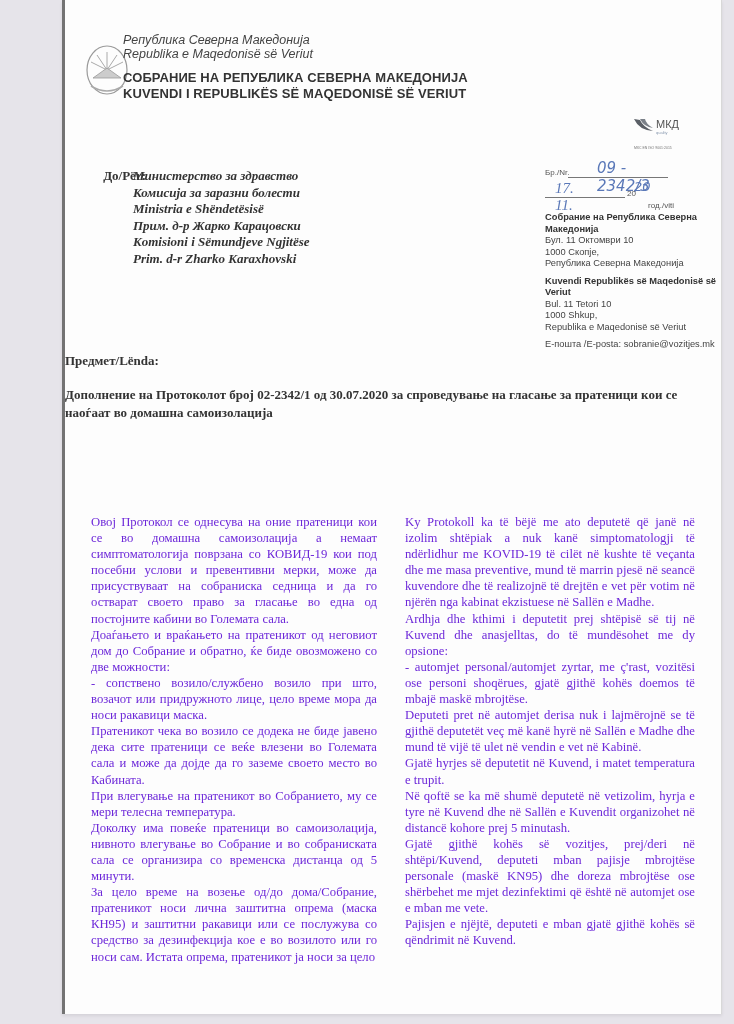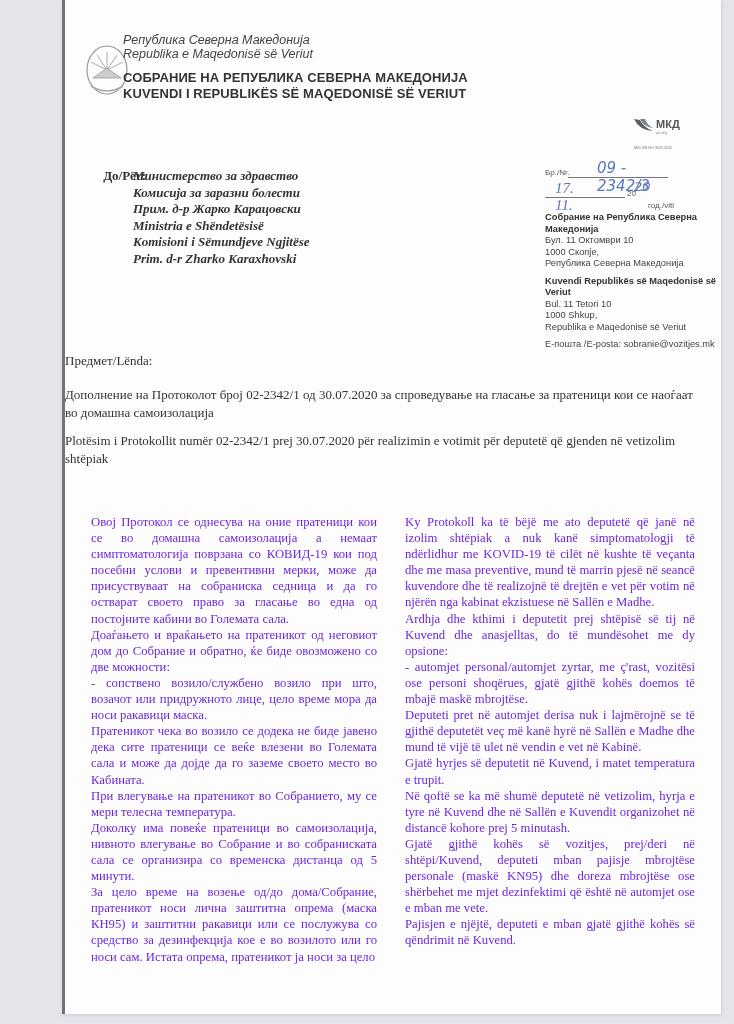--- a/index.html
+++ b/index.html
@@ -9,40 +9,40 @@
     position: absolute; left: 62px; top: 0; width: 660px; height: 1014px;
     background: #fdfdfd; border-left: 3px solid #737373; border-right: 1px solid #d8d8d8;
     box-shadow: 0 2px 3px rgba(0,0,0,0.08);
   }
   
   .emblem { position: absolute; left: 20px; top: 40px; width: 48px; height: 60px; }
   .rep-names { position: absolute; left: 58px; top: 33px; font-family: "Liberation Sans", sans-serif; font-style: italic; font-size: 12.5px; color: #444; line-height: 14px; }
   .assembly-names { position: absolute; left: 58px; top: 70px; font-family: "Liberation Sans", sans-serif; font-weight: bold; font-size: 13px; color: #333; line-height: 16px; letter-spacing: 0.1px; }
   .mkd-logo { position: absolute; left: 568px; top: 116px; width: 90px; height: 40px; font-family: "Liberation Sans", sans-serif; }
   .mkd-logo .mark { position: absolute; left: 0; top: 2px; }
-  .mkd-logo .txt { position: absolute; left: 23px; top: 2px; font-size: 11px; font-weight: bold; color: #555; }
+  .mkd-logo .txt { position: absolute; left: 23px; top: 2px; font-size: 11px; font-weight: normal; color: #555; }
   .mkd-logo .sub { position: absolute; left: 23px; top: 14px; font-size: 4px; color: #8a9ab0; }
   .mkd-logo .iso { position: absolute; left: 1px; top: 30px; font-size: 3.5px; color: #777; white-space: nowrap; }
 
   
   .addressee { position: absolute; left: 0; top: 168px; font-weight: bold; font-size: 13px; color: #333; line-height: 16.5px; }
   .addressee .lbl { position: absolute; left: 8px; top: 0; width: 73px; text-align: right; }
   .addressee .lines { position: absolute; left: 68px; top: 0; white-space: nowrap; font-style: italic; }
 
   
   .reg { position: absolute; left: 480px; top: 158px; font-family: "Liberation Sans", sans-serif; font-size: 8px; color: #555; }
   .reg .row { position: relative; height: 22px; }
   .reg .line { position: absolute; border-bottom: 1px solid #777; }
   .reg .hand { position: absolute; font-family: "DejaVu Sans", sans-serif; font-style: italic; color: #5a78b8; font-size: 15px; }
   .address { position: absolute; left: 480px; top: 212px; font-family: "Liberation Sans", sans-serif; font-size: 9.3px; color: #444; line-height: 11.5px; }
   .address .blk { margin-bottom: 6px; }
   .address .b { font-weight: bold; color: #333; }
 
   
-  .subject { position: absolute; left: 0; top: 352px; width: 640px; font-weight: normal; font-size: 13px; color: #333; line-height: 18px; }
+  .subject { position: absolute; left: 0; top: 352px; width: 640px; font-weight: bold; font-size: 13px; color: #333; line-height: 18px; }
   .subject .hd { margin-bottom: 16px; }
   .subject p { margin-bottom: 10px; }
 
   
   .col { position: absolute; top: 514px; width: 286px; font-size: 12.7px; color: #6d28d9; line-height: 16.1px; text-align: justify; }
   .col.left { left: 26px; }
   .col.right { left: 340px; width: 290px; }
   .col p { margin: 0 0 0 0; }
 </style>
 </head>
@@ -82,22 +82,22 @@
     <span class="txt">МКД</span>
     <span class="sub">quality</span>
     <span class="iso">МКС EN ISO 9001:2015</span>
   </div>
 
   <div class="addressee">
     <div class="lbl">До/Për:</div>
     <div class="lines">
       <div>Министерство за здравство</div>
       <div>Комисија за заразни болести</div>
+      <div>Ministria e Shëndetësisë</div>
       <div>Прим. д-р Жарко Карацовски</div>
-      <div>Ministria e Shëndetësisë</div>
       <div>Komisioni i Sëmundjeve Ngjitëse</div>
       <div>Prim. d-r Zharko Karaxhovski</div>
     </div>
   </div>
 
   <div class="reg">
     <div class="row">
       <span style="position:absolute;left:0;top:10px;">Бр./Nr.</span>
       <span class="line" style="left:23px;top:19px;width:100px;"></span>
       <span class="hand" style="left:52px;top:1px;">09 - 2342/3</span>
@@ -126,21 +126,20 @@
     </div>
     <div>
       <span>Е-пошта /E-posta:</span>
       <span>sobranie@vozitjes.mk</span>
     </div>
   </div>
 
   <div class="subject">
     <div class="hd">Предмет/Lënda:</div>
     <p>Дополнение на Протоколот број 02-2342/1 од 30.07.2020 за спроведување на гласање за пратеници кои се наоѓаат во домашна самоизолација</p>
-    <p>Plotësim i Protokollit numër 02-2342/1 prej 30.07.2020 për realizimin e votimit për deputetë që gjenden në vetizolim shtëpiak</p>
   </div>
 
   <div class="col left">
     <p>Овој Протокол се однесува на оние пратеници кои се во домашна самоизолација а немаат симптоматологија поврзана со КОВИД-19 кои под посебни услови и превентивни мерки, може да присуствуваат на собраниска седница и да го остварат своето право за гласање во една од постојните кабини во Големата сала.</p>
     <p>Доаѓањето и враќањето на пратеникот од неговиот дом до Собрание и обратно, ќе биде овозможено со две можности:</p>
     <p>- сопствено возило/службено возило при што, возачот или придружното лице, цело време мора да носи ракавици маска.</p>
     <p>Пратеникот чека во возило се додека не биде јавено дека сите пратеници се веќе влезени во Големата сала и може да дојде да го заземе своето место во Кабината.</p>
     <p>При влегување на пратеникот во Собранието, му се мери телесна температура.</p>
     <p>Доколку има повеќе пратеници во самоизолација, нивното влегување во Собрание и во собраниската сала се организира со временска дистанца од 5 минути.</p>
     <p>За цело време на возење од/до дома/Собрание, пратеникот носи лична заштитна опрема (маска КН95) и заштитни ракавици или се послужува со средство за дезинфекција кое е во возилото или го носи сам. Истата опрема, пратеникот ја носи за цело</p>

